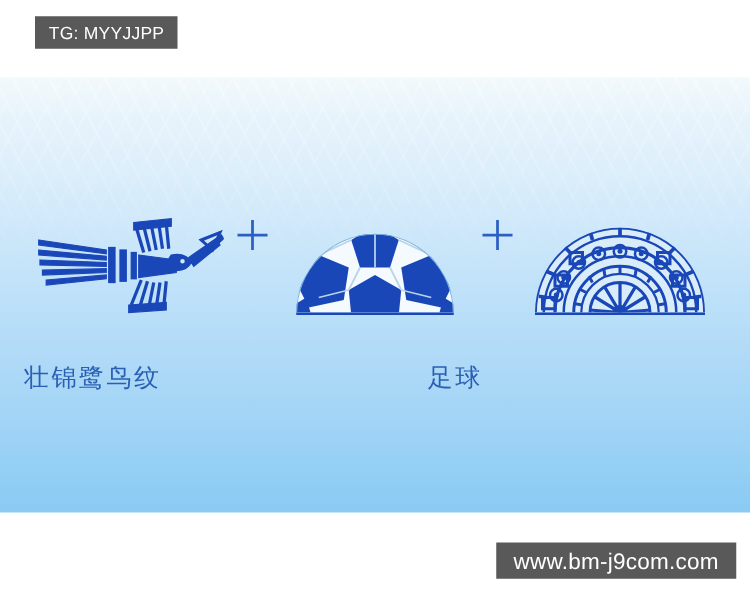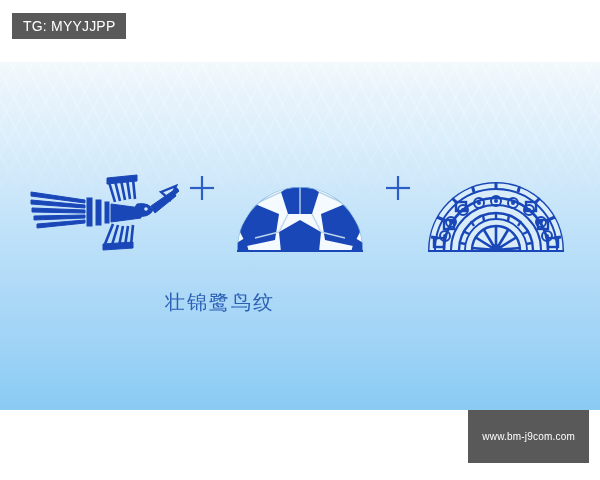--- a/index.html
+++ b/index.html
@@ -22,31 +22,31 @@
     color: #ffffff;
     font-size: 14px;
     line-height: 1;
     letter-spacing: 0.2px;
     white-space: nowrap;
     display: flex;
     align-items: center;
     justify-content: center;
   }
   #tg-badge {
-    left: 12px;
+    left: 28px;
     top: 13px;
     height: 26px;
     padding: 0 11px;
   }
   #site-badge {
     right: 11px;
     bottom: 17px;
     height: 29px;
-    padding: 12px 14px;
-    font-size: 10px;
+    padding: 0 14px;
+    font-size: 18px;
     text-align: center;
   }
 
   
   #card {
     position: absolute;
     left: 0;
     top: 62px;
     width: 600px;
     height: 348px;
@@ -117,20 +117,21 @@
 
   
   #label-row {
     position: absolute;
     left: 0;
     top: 228px;
     width: 532px;
     display: flex;
     align-items: center;
     justify-content: center;
+    gap: 48px;
   }
   .label-cell {
     width: 150px;
     text-align: center;
     color: #2a5fb4;
     font-size: 20px;
     line-height: 1.2;
     letter-spacing: 2px;
     font-family: "DejaVu Sans", "Liberation Sans", sans-serif;
   }
@@ -340,18 +341,19 @@
 
         <line x1="2" y1="77" x2="138" y2="77" stroke="#1a47b8" stroke-width="2"></line>
       </svg>
     </div>
 
   </div>
 
   <div id="label-row">
     <div class="label-cell">壮锦鹭鸟纹</div>
     <div class="label-gap"></div>
+    <div class="label-cell">足球</div>
     <div class="label-gap"></div>
   </div>
 
 </div>
 
 <div id="site-badge" class="badge">www.bm-j9com.com</div>
 
 </body></html>

